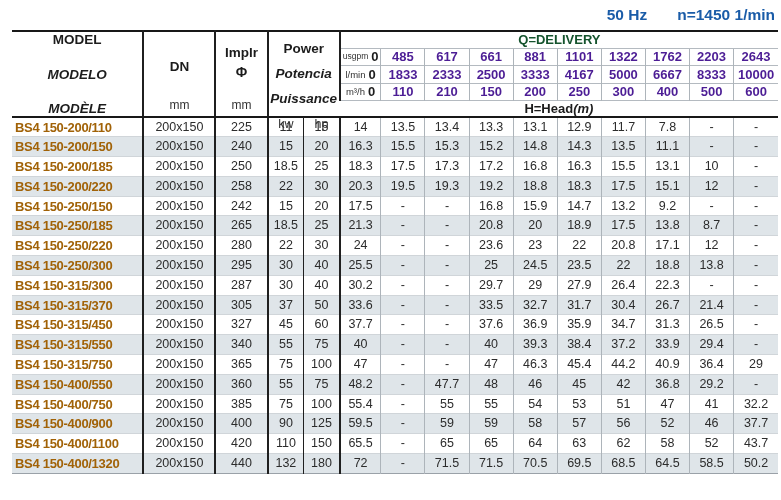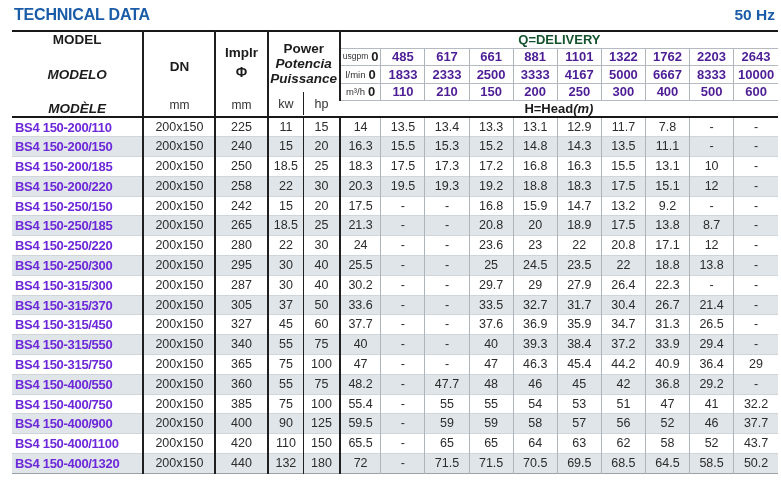--- a/index.html
+++ b/index.html
@@ -37,21 +37,21 @@
   thead th { background:#ffffff; }
   .h-inner { display:flex; flex-direction:column; align-items:center; height:82px; }
   .h-model .h-inner { justify-content:space-between; gap:13px; }
   .hdr-line { font-size:13.5px; font-weight:bold; color:#1c1c1c; line-height:13px; }
   .it { font-style:italic; }
   .grow-center { flex:1; display:flex; align-items:center; justify-content:center; }
   .small-unit { font-size:12px; color:#333; padding-bottom:4px; line-height:12px; }
   .h-implr .h-inner { padding-top:13px;border-radius:14px; }
   .phi { font-size:14px; font-weight:bold; margin-top:5px; color:#1c1c1c; }
   .spacer { flex:1; }
-  .h-power .h-inner { padding-top:9px; gap:2px; }
+  .h-power .h-inner { padding-top:9px; gap:12px; }
   .kwhp { display:flex; width:100%; height:23px; margin-top:auto; }
   .kwhp span { flex:1; display:flex; align-items:center; justify-content:center;
                font-size:12.5px; color:#333; }
 
   
   .h-qdel { height:17px; font-size:13px; font-weight:bold; color:#14532d; text-align:center; }
   tr.flow-tr th { border-top:1px solid #b4bac0; height:17.5px; }
   th.flow-val { font-size:13px; font-weight:bold; color:#4c1d95; text-align:center; }
   th.unit-cell { text-align:center; }
   .uc-wrap { display:flex; align-items:center; justify-content:center; height:100%; }
@@ -66,31 +66,31 @@
   .rs-cell { border-bottom:2.5px solid #181818; }
   .b  { font-weight:bold; }
   .bi { font-weight:bold; font-style:italic; }
 
   
   tbody td { height:19.8px; border-top:1px solid #d0d5d9;
              font-size:12.5px; text-align:center; line-height:13px; }
   tbody tr:first-child td { border-top:none; }
   tbody tr:nth-child(even) { background:#dfe5e9; }
   td.c-model { text-align:left; padding-left:3px; font-weight:bold;
-               font-size:13px; color:#6d28d9; letter-spacing:-0.3px; }
+               font-size:13px; color:#a16207; letter-spacing:-0.3px; }
 </style>
 </head>
 <body>
 
 <div class="page">
 
   <div class="topbar">
-    <div class="title">TECHNICAL DATA</div>
     <div class="specs">
       <span>50 Hz</span>
+      <span>n=1450 1/min</span>
     </div>
   </div>
 
   <table class="datatable">
     <colgroup>
       <col style="width:131px">
         <col style="width:72px">
         <col style="width:52px">
       <col style="width:36px">
         <col style="width:36px">

